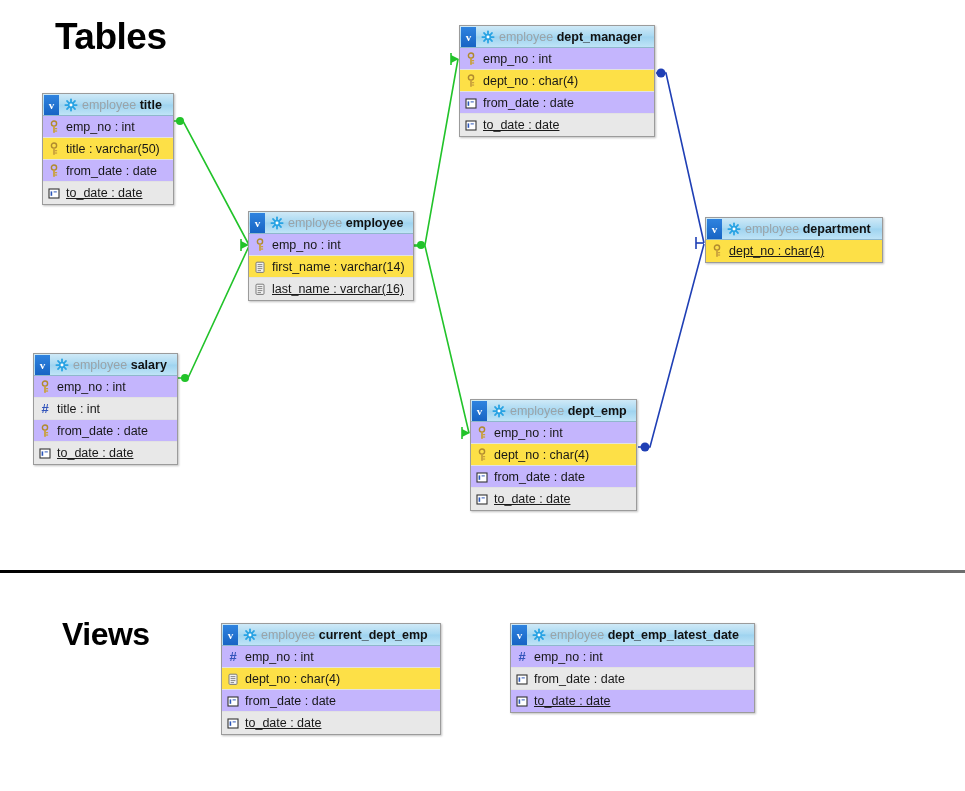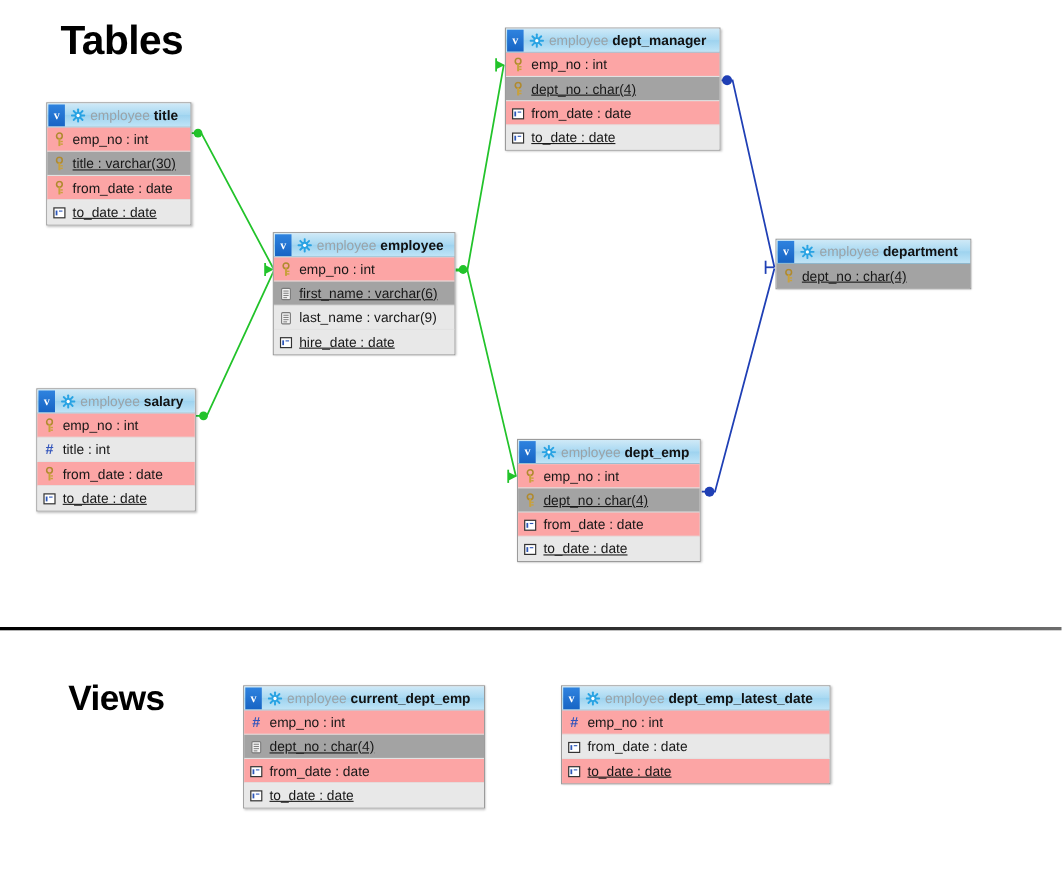--- a/index.html
+++ b/index.html
@@ -122,22 +122,22 @@
   .field-row {
     display: flex;
     align-items: center;
     height: 22px;
     box-sizing: border-box;
     padding-left: 5px;
     border-bottom: 1px solid #e2e2e2;
     white-space: nowrap;
   }
   .field-row:last-child { border-bottom: none; text-decoration: underline; }
-  .row-white { background: #fca5a5; }
-  .row-pink  { background: #a3a3a3; text-decoration: underline; }
+  .row-white { background: #c4b5fd; }
+  .row-pink  { background: #fde047; }
   .row-grey  { background: #e8e8e8; }
 
   .field-icon {
     flex: 0 0 auto;
     width: 12px;
     height: 14px;
     margin-right: 6px;
     position: relative;
   }
   .field-label {
@@ -234,21 +234,21 @@
           </svg></span>
         <span class="field-label">emp_no : int</span>
       </div>
       <div class="field-row row-pink">
         <span class="field-icon"><svg width="12" height="14" viewBox="0 0 12 14">
             <circle cx="6" cy="3.6" r="2.6" fill="none" stroke="#b08a2e" stroke-width="1.4"></circle>
             <rect x="5.1" y="5.6" width="1.8" height="7.2" fill="#c9a13c"></rect>
             <rect x="6.9" y="8.0" width="2.2" height="1.3" fill="#c9a13c"></rect>
             <rect x="6.9" y="10.4" width="2.2" height="1.3" fill="#c9a13c"></rect>
           </svg></span>
-        <span class="field-label">title : varchar(30)</span>
+        <span class="field-label">title : varchar(50)</span>
       </div>
       <div class="field-row row-white">
         <span class="field-icon"><svg width="12" height="14" viewBox="0 0 12 14">
             <circle cx="6" cy="3.6" r="2.6" fill="none" stroke="#b08a2e" stroke-width="1.4"></circle>
             <rect x="5.1" y="5.6" width="1.8" height="7.2" fill="#c9a13c"></rect>
             <rect x="6.9" y="8.0" width="2.2" height="1.3" fill="#c9a13c"></rect>
             <rect x="6.9" y="10.4" width="2.2" height="1.3" fill="#c9a13c"></rect>
           </svg></span>
         <span class="field-label">from_date : date</span>
       </div>
@@ -344,39 +344,31 @@
         <span class="field-label">emp_no : int</span>
       </div>
       <div class="field-row row-pink">
         <span class="field-icon"><svg width="12" height="14" viewBox="0 0 12 14">
             <rect x="2" y="2.2" width="8" height="10.2" rx="1" fill="#f2f2f2" stroke="#7a7a7a" stroke-width="1"></rect>
             <line x1="3.6" y1="4.6" x2="8.4" y2="4.6" stroke="#7a7a7a" stroke-width="0.9"></line>
             <line x1="3.6" y1="6.6" x2="8.4" y2="6.6" stroke="#7a7a7a" stroke-width="0.9"></line>
             <line x1="3.6" y1="8.6" x2="8.4" y2="8.6" stroke="#7a7a7a" stroke-width="0.9"></line>
             <line x1="3.6" y1="10.6" x2="7.0" y2="10.6" stroke="#7a7a7a" stroke-width="0.9"></line>
           </svg></span>
-        <span class="field-label">first_name : varchar(6)</span>
+        <span class="field-label">first_name : varchar(14)</span>
       </div>
       <div class="field-row row-grey">
         <span class="field-icon"><svg width="12" height="14" viewBox="0 0 12 14">
             <rect x="2" y="2.2" width="8" height="10.2" rx="1" fill="#f2f2f2" stroke="#7a7a7a" stroke-width="1"></rect>
             <line x1="3.6" y1="4.6" x2="8.4" y2="4.6" stroke="#7a7a7a" stroke-width="0.9"></line>
             <line x1="3.6" y1="6.6" x2="8.4" y2="6.6" stroke="#7a7a7a" stroke-width="0.9"></line>
             <line x1="3.6" y1="8.6" x2="8.4" y2="8.6" stroke="#7a7a7a" stroke-width="0.9"></line>
             <line x1="3.6" y1="10.6" x2="7.0" y2="10.6" stroke="#7a7a7a" stroke-width="0.9"></line>
           </svg></span>
-        <span class="field-label">last_name : varchar(9)</span>
-      </div>
-      <div class="field-row row-grey">
-        <span class="field-icon"><svg width="12" height="14" viewBox="0 0 12 14">
-            <rect x="1" y="3" width="10" height="9" fill="#ffffff" stroke="#333333" stroke-width="1.1"></rect>
-            <rect x="2.6" y="5.4" width="1.6" height="4.4" fill="#2c56b8"></rect>
-            <rect x="5.6" y="5.4" width="3.2" height="1.0" fill="#2c56b8"></rect>
-          </svg></span>
-        <span class="field-label">hire_date : date</span>
+        <span class="field-label">last_name : varchar(16)</span>
       </div>
     </div>
     <div class="entity" style="left: 33px; top: 353px; width: 145px;">
       <div class="entity-header">
         <div class="v-badge">v</div>
         <svg class="gear-icon" viewBox="0 0 16 16">
           <g>
             <rect x="7.0" y="0.6" width="2.0" height="5.0" rx="0.8" fill="#29a3e3" transform="rotate(0 8 8)"></rect>
             <rect x="7.0" y="0.6" width="2.0" height="5.0" rx="0.8" fill="#29a3e3" transform="rotate(45 8 8)"></rect>
             <rect x="7.0" y="0.6" width="2.0" height="5.0" rx="0.8" fill="#29a3e3" transform="rotate(90 8 8)"></rect>

